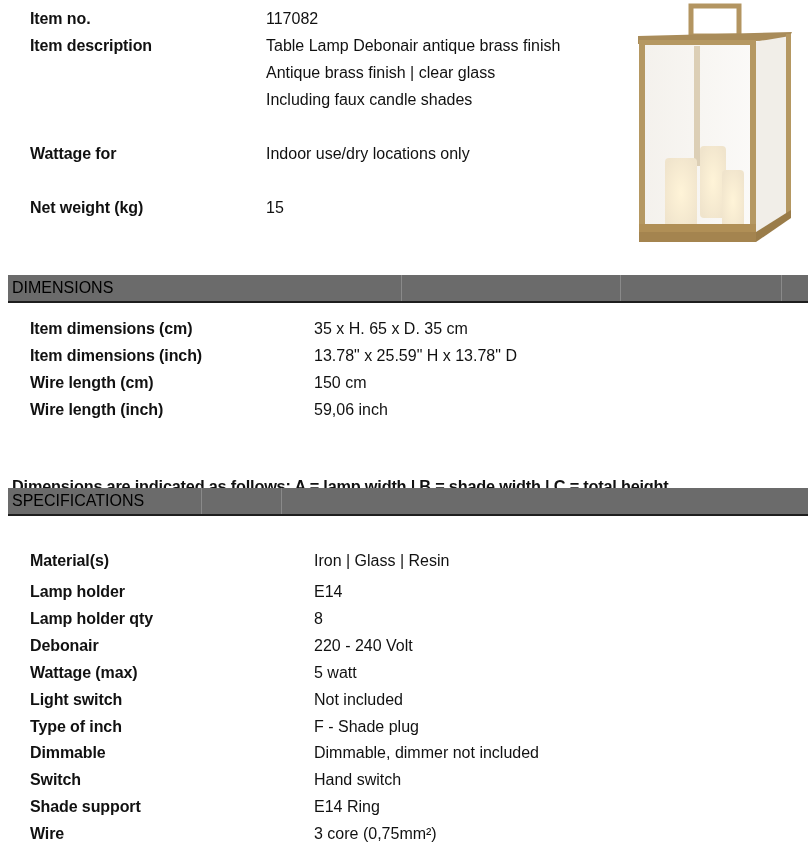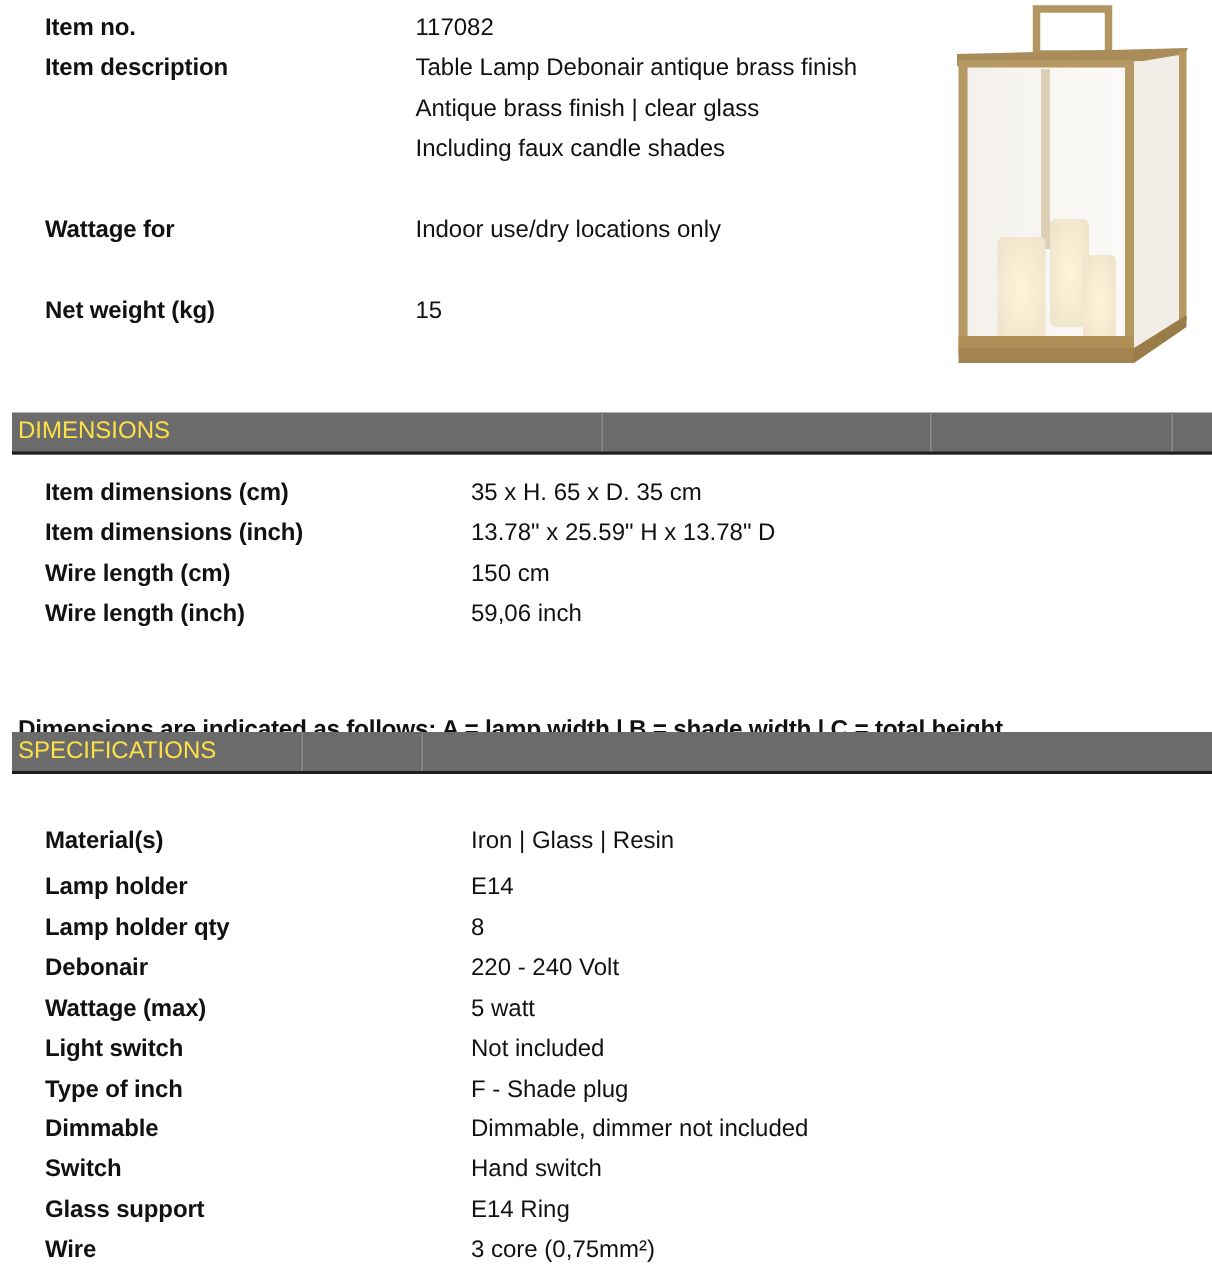--- a/index.html
+++ b/index.html
@@ -4,26 +4,26 @@
   <style>
     html, body { margin: 0; padding: 0; background: #ffffff; }
     body {
       width: 808px; height: 849px; position: relative; overflow: hidden;
       font-family: "Liberation Sans", "DejaVu Sans", sans-serif;
       color: #111; font-size: 16px;
     }
     .row { position: absolute; left: 12px; height: 27px; line-height: 27px; white-space: nowrap; }
     .lbl { position: absolute; left: 18px; font-weight: bold; letter-spacing: -0.1px; }
     .val { position: absolute; }
-    .top .val { left: 254px; margin-left: 11px; }
+    .top .val { left: 254px; }
     .dim .val, .spec .val { left: 302px; }
     .bar {
       position: absolute; left: 8px; right: 0; height: 26px;
       background: #6b6b6b; border-bottom: 2px solid #1e1e1e;
-      color: #fde047; line-height: 26px; padding-left: 4px; font-size: 16px;
+      color: #000000; line-height: 26px; padding-left: 4px; font-size: 16px;
     }
     .bar .sep { position: absolute; top: 0; bottom: 0; width: 1px; background: #8a8a8a; }
     .note { position: absolute; left: 12px; top: 477px; font-weight: bold; white-space: nowrap; font-size: 16.3px; letter-spacing: -0.2px; text-decoration: underline; }
     .lamp { position: absolute; left: 622px; top: 2px; width: 176px; height: 246px; }
   </style>
 </head>
 <body>
 
 <div class="row top" style="top:5px;">
   <span class="lbl">Item no.</span>
@@ -146,19 +146,19 @@
 </div>
 <div class="row spec" style="top:739px;">
   <span class="lbl">Dimmable</span>
   <span class="val">Dimmable, dimmer not included</span>
 </div>
 <div class="row spec" style="top:766px;">
   <span class="lbl">Switch</span>
   <span class="val">Hand switch</span>
 </div>
 <div class="row spec" style="top:793px;">
-  <span class="lbl">Glass support</span>
+  <span class="lbl">Shade support</span>
   <span class="val">E14 Ring</span>
 </div>
 <div class="row spec" style="top:820px;">
   <span class="lbl">Wire</span>
   <span class="val">3 core (0,75mm²)</span>
 </div>
 
 </body></html>

